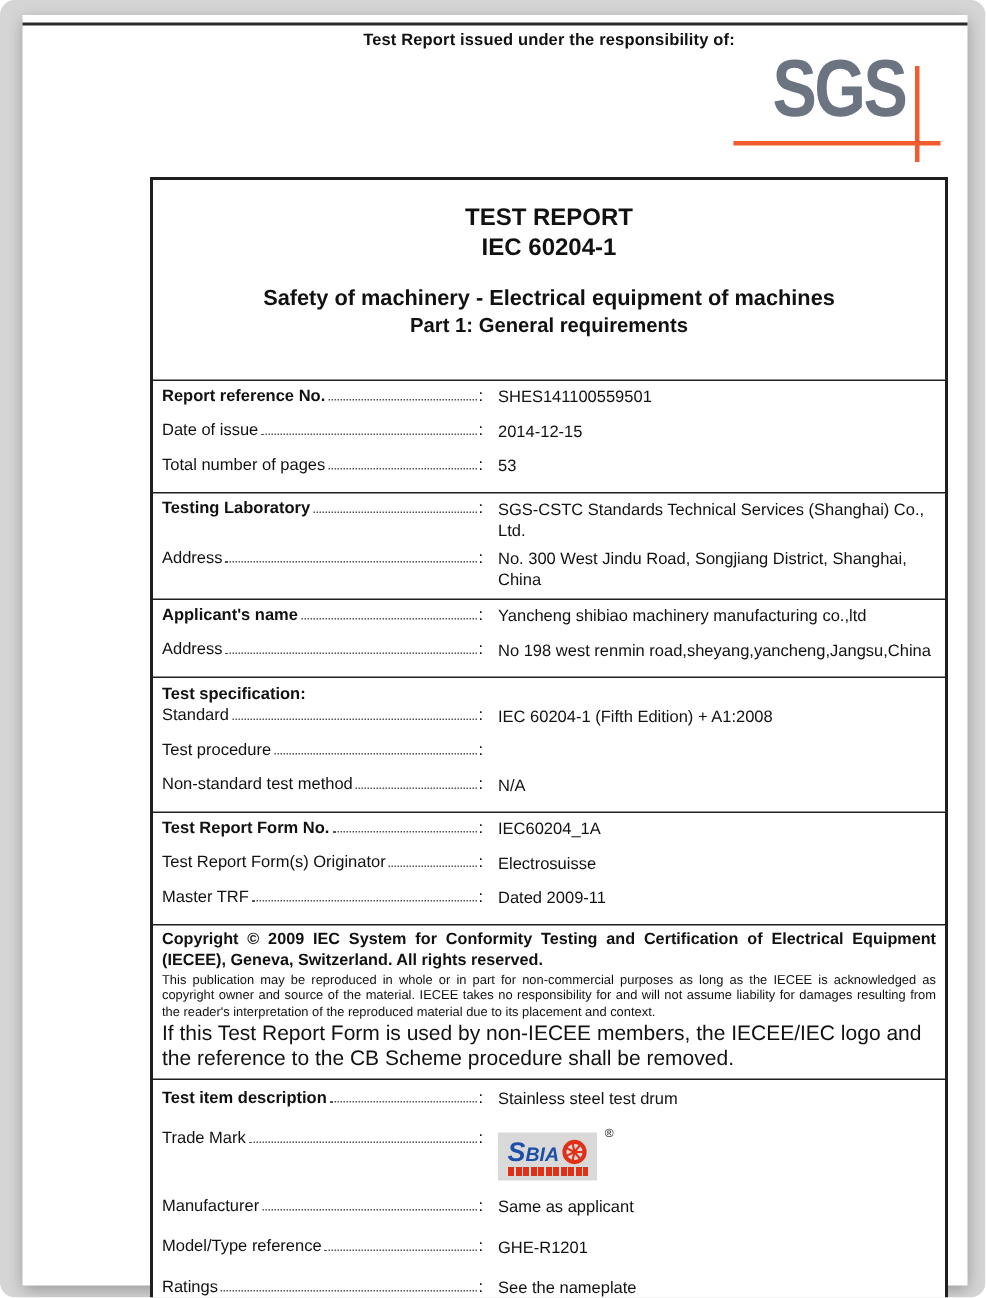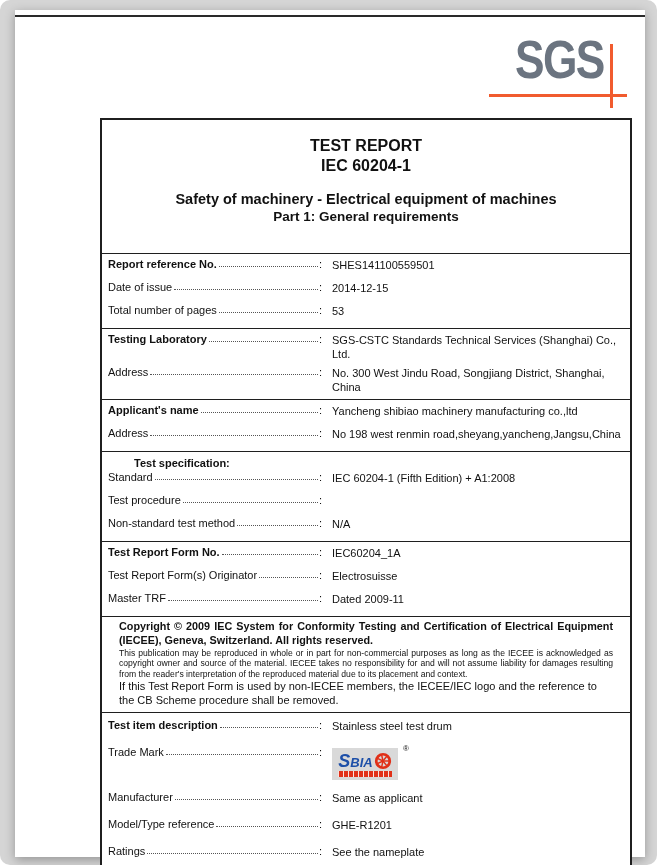--- a/index.html
+++ b/index.html
@@ -33,56 +33,57 @@
   }
   .section { border-top:1.5px solid #1f1f1f; padding:2px 0 3px; }
   .section:first-child { border-top:none; }
 
   .title-block { text-align:center; padding:15px 10px 27px; }
   .title-line { font-weight:bold; margin:2px 0; }
   .title-line.sz-s { font-size:16px; }
   .title-line.sz-l { font-size:14.5px; margin-top:16px; }
   .title-line.sz-m { font-size:13.5px; }
 
-  .sec-heading { font-weight:bold; font-size:11px; padding:3px 8px 0px 6px;margin-left:26px; }
+  .sec-heading { font-weight:bold; font-size:11px; padding:3px 8px 0px 6px; }
 
   .row { display:flex; align-items:flex-start; padding:2px 8px 2px 6px; min-height:19px; }
   .spacious .row { padding-top:4px; padding-bottom:4px; }
   .row.tall { align-items:flex-start; }
   .cell-label { width:214px; flex:none; display:flex; align-items:baseline; font-size:11px; }
   .lbl { white-space:nowrap; }
   .lbl.b { font-weight:bold; }
   .leader { flex:1; margin:0 1px 3px 2px; border-bottom:1.5px dotted #555; align-self:flex-end; min-width:8px; }
   .cell-value { flex:1; font-size:11px; padding-left:10px; line-height:1.3; }
 
-  .copy { padding:3px 17px 5px; }
+  .copy { padding:3px 6px 5px; }
   .copy p { margin:0; }
   .copy .c-bold   { font-size:10.8px; font-weight:bold; line-height:1.25; text-align:justify; }
   .copy .c-small  { font-size:8.6px;  line-height:1.2;  text-align:justify; margin:1px 0; }
-  .copy .c-normal { font-size:11px; line-height:1.22; }
+  .copy .c-normal { font-size:14px; line-height:1.22; }
 
   
   .tm-wrap { position:relative; display:inline-block; margin:2px 0 3px; }
   .tm-box { background:#d9d9d9; padding:4px 6px 3px; display:flex; flex-direction:column; align-items:center; }
   .tm-row { display:flex; align-items:center; }
   .tm-text { display:inline-block; font-weight:bold; font-style:italic; color:#1d4fa8; font-size:13px; line-height:1; }
   .tm-text::first-letter { font-size:18px; }
   .tm-wheel { width:18px; height:18px; margin-left:1px; }
   .tm-strip {
     margin-top:1px; width:54px; height:6px; background-color:#e13018;
     background-image:repeating-linear-gradient(90deg, rgba(255,255,255,0.85) 0 1px, transparent 1px 5px);
   }
   .tm-reg { position:absolute; top:-4px; right:-11px; font-size:8px; color:#111; }
 </style>
 </head>
 <body>
 
 <div class="canvas">
   <div class="document">
     <div class="top-rule"></div>
+    <div class="header-note">Test Report issued under the responsibility of:</div>
 
     <div class="sgs-text">SGS</div>
     <div class="sgs-hline"></div>
     <div class="sgs-vline"></div>
 
     <div class="report-table" id="report-table">
         <div class="section title-block">
           <div class="title-line sz-s">TEST REPORT</div>
           <div class="title-line sz-s">IEC 60204-1</div>
           <div class="title-line sz-l">Safety of machinery - Electrical equipment of machines</div>

